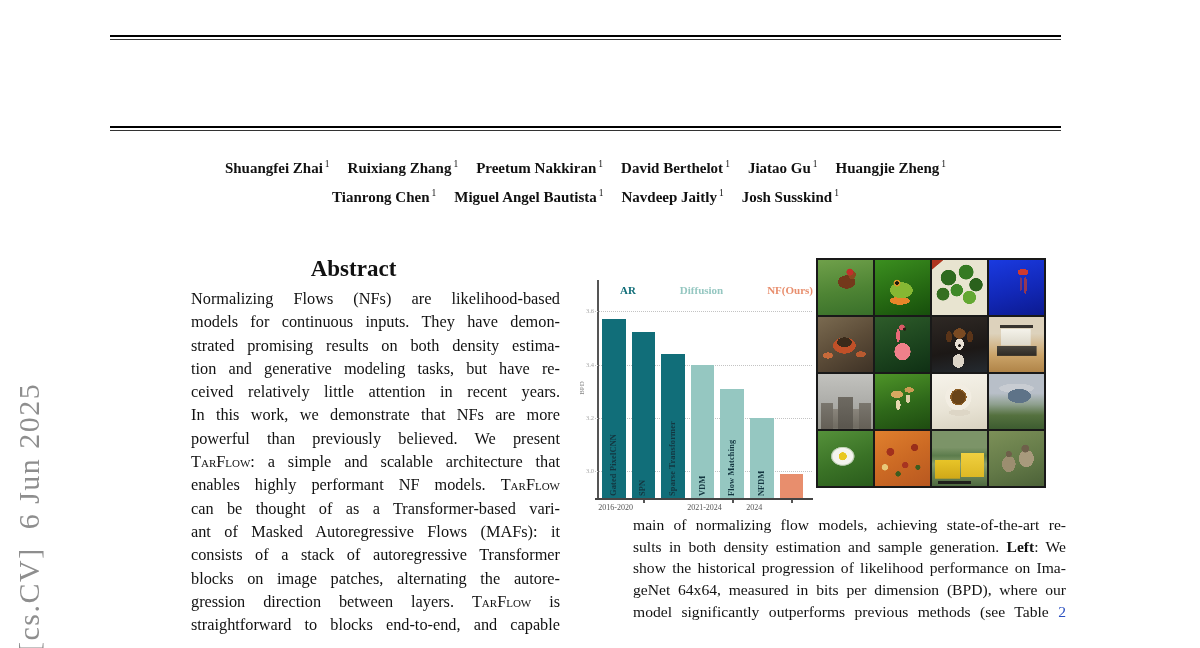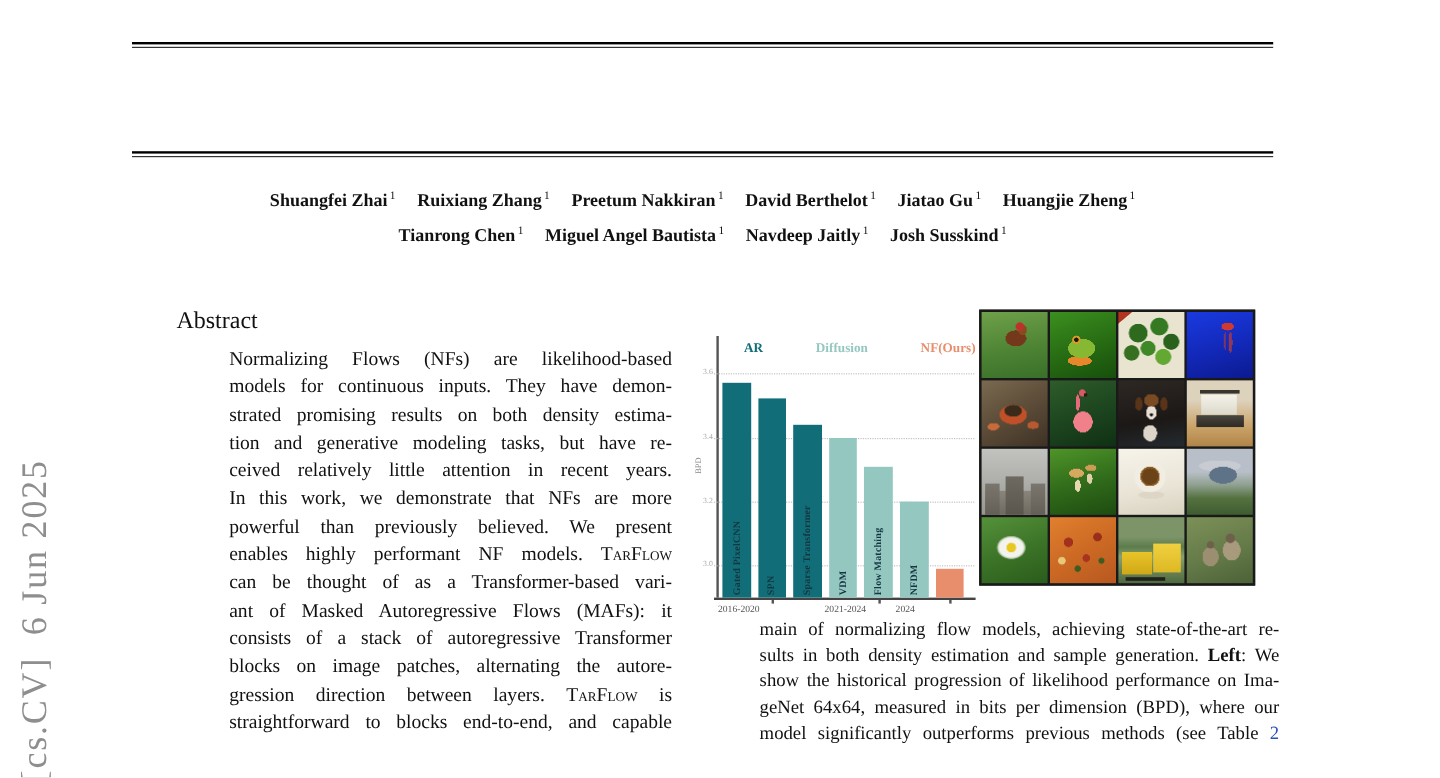--- a/index.html
+++ b/index.html
@@ -17,22 +17,22 @@
 
   .paper-title{position:absolute;left:110px;top:70px;width:951px;text-align:center;
                font-size:21.5px;font-weight:bold;}
 
   .authors{position:absolute;left:70px;top:152px;width:1031px;text-align:center;
            font-size:15px;font-weight:bold;line-height:25px;}
   .authors .author{margin:0 9px;white-space:nowrap;}
   .authors sup{font-weight:400;font-size:9.5px;margin-left:2px;}
 
   
-  .abstract-heading{position:absolute;left:147px;top:256px;width:413px;
-                    font-size:20px;font-weight:normal;}
+  .abstract-heading{position:absolute;left:147px;top:256px;width:413px;text-align:center;
+                    font-size:23px;font-weight:bold;}
   .abstract-body{position:absolute;left:147px;top:287px;width:413px;font-size:16.3px;line-height:23.3px;}
   .jline{text-align:justify;text-align-last:justify;margin-left:44px;}
   .sc{font-variant:small-caps;}
   .bold{font-weight:bold;}
   .italic{font-style:italic;}
   .link{color:#2b50c0;cursor:pointer;}
 
   
   .chart{position:absolute;left:576px;top:256px;width:240px;height:242px;
          font-family:Liberation Serif, serif;margin-top:20px;}
@@ -171,20 +171,21 @@
 
   <div class="abstract-heading">Abstract</div>
   <div class="abstract-body">
       <div class="jline"><span>Normalizing Flows (NFs) are likelihood-based</span></div>
       <div class="jline"><span>models for continuous inputs. They have demon-</span></div>
       <div class="jline"><span>strated promising results on both density estima-</span></div>
       <div class="jline"><span>tion and generative modeling tasks, but have re-</span></div>
       <div class="jline"><span>ceived relatively little attention in recent years.</span></div>
       <div class="jline"><span>In this work, we demonstrate that NFs are more</span></div>
       <div class="jline"><span>powerful than previously believed. We present</span></div>
+      <div class="jline"><span class="sc">TarFlow</span><span>: a simple and scalable architecture that</span></div>
       <div class="jline"><span>enables highly performant NF models. </span><span class="sc">TarFlow</span></div>
       <div class="jline"><span>can be thought of as a Transformer-based vari-</span></div>
       <div class="jline"><span>ant of Masked Autoregressive Flows (MAFs): it</span></div>
       <div class="jline"><span>consists of a stack of autoregressive Transformer</span></div>
       <div class="jline"><span>blocks on image patches, alternating the autore-</span></div>
       <div class="jline"><span>gression direction between layers. </span><span class="sc">TarFlow</span><span> is</span></div>
       <div class="jline"><span>straightforward to blocks end-to-end, and capable</span></div>
     </div>
 
   <div class="chart" id="chart">

